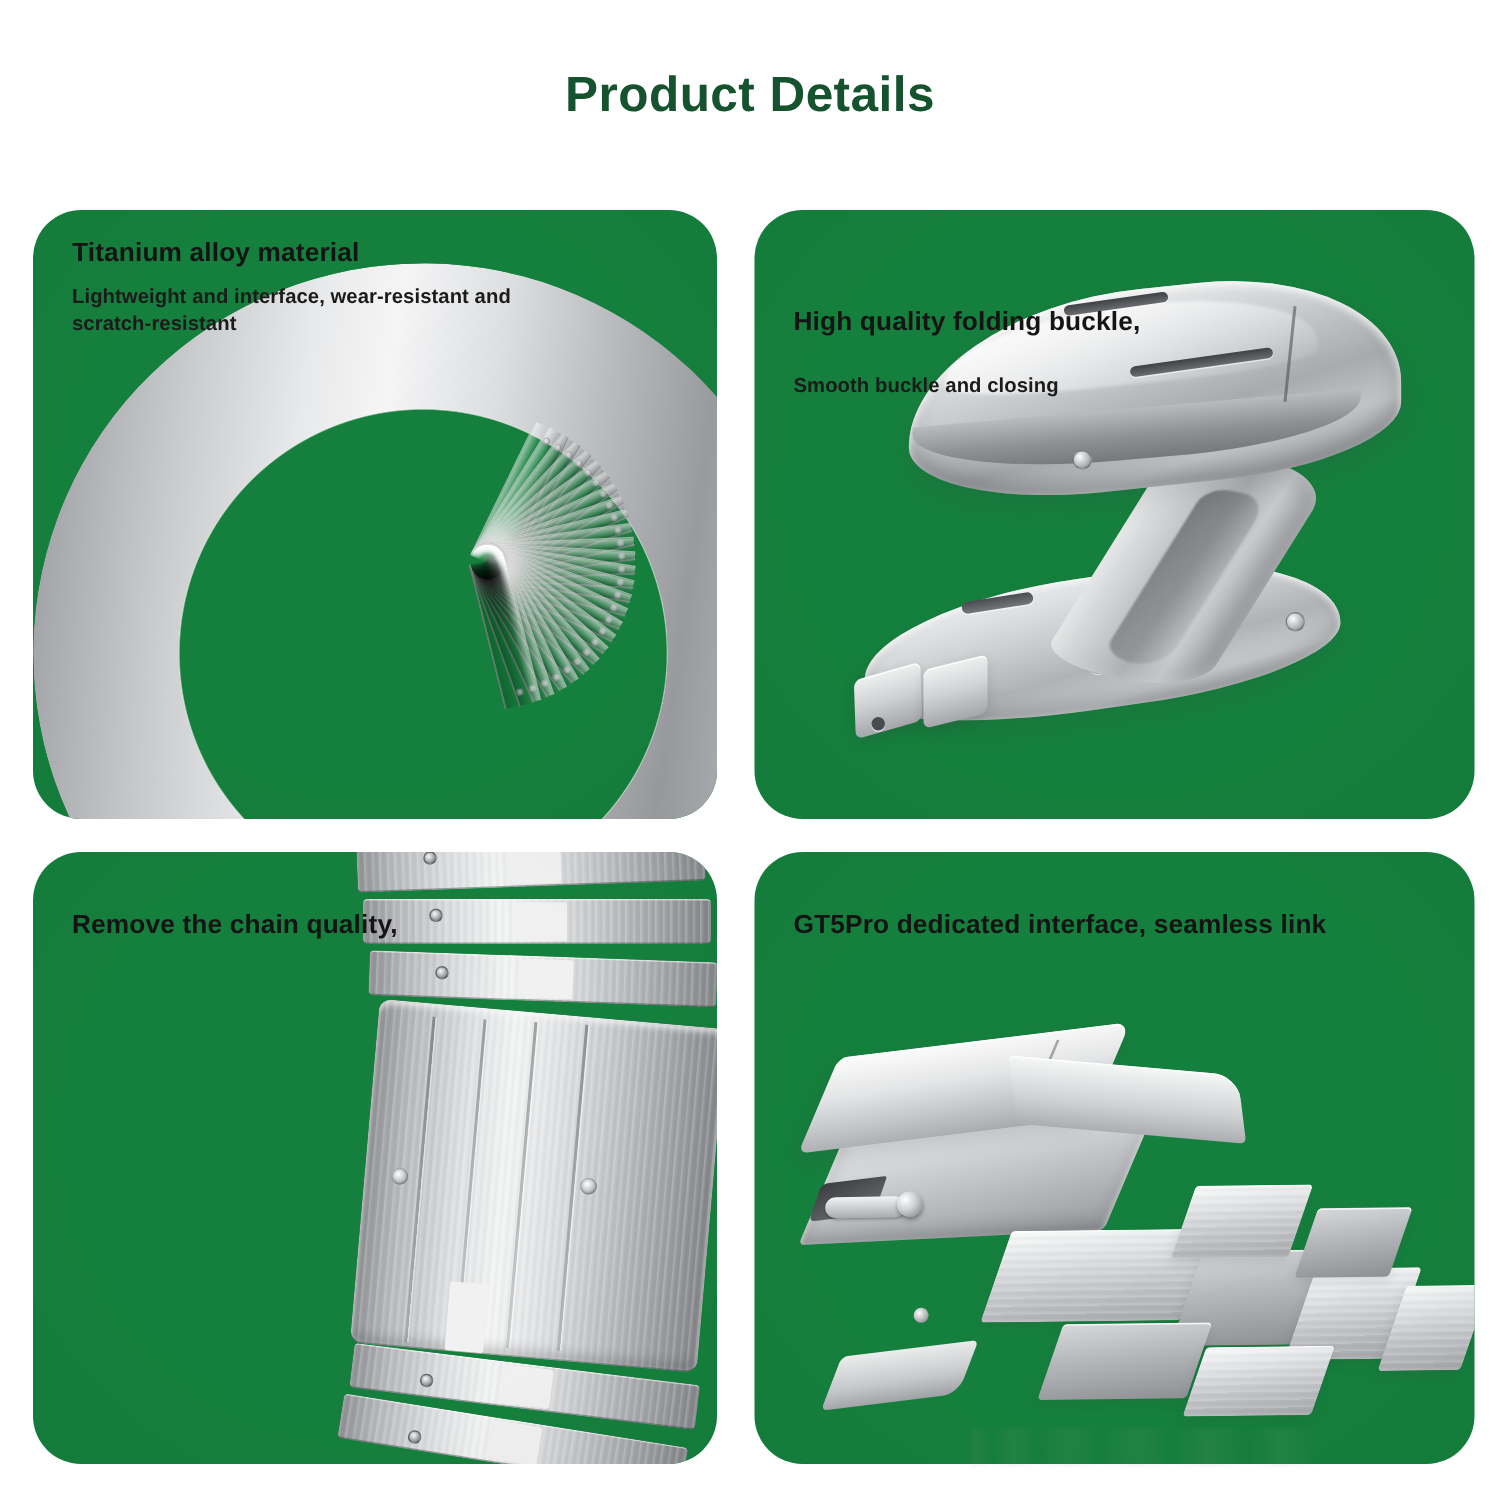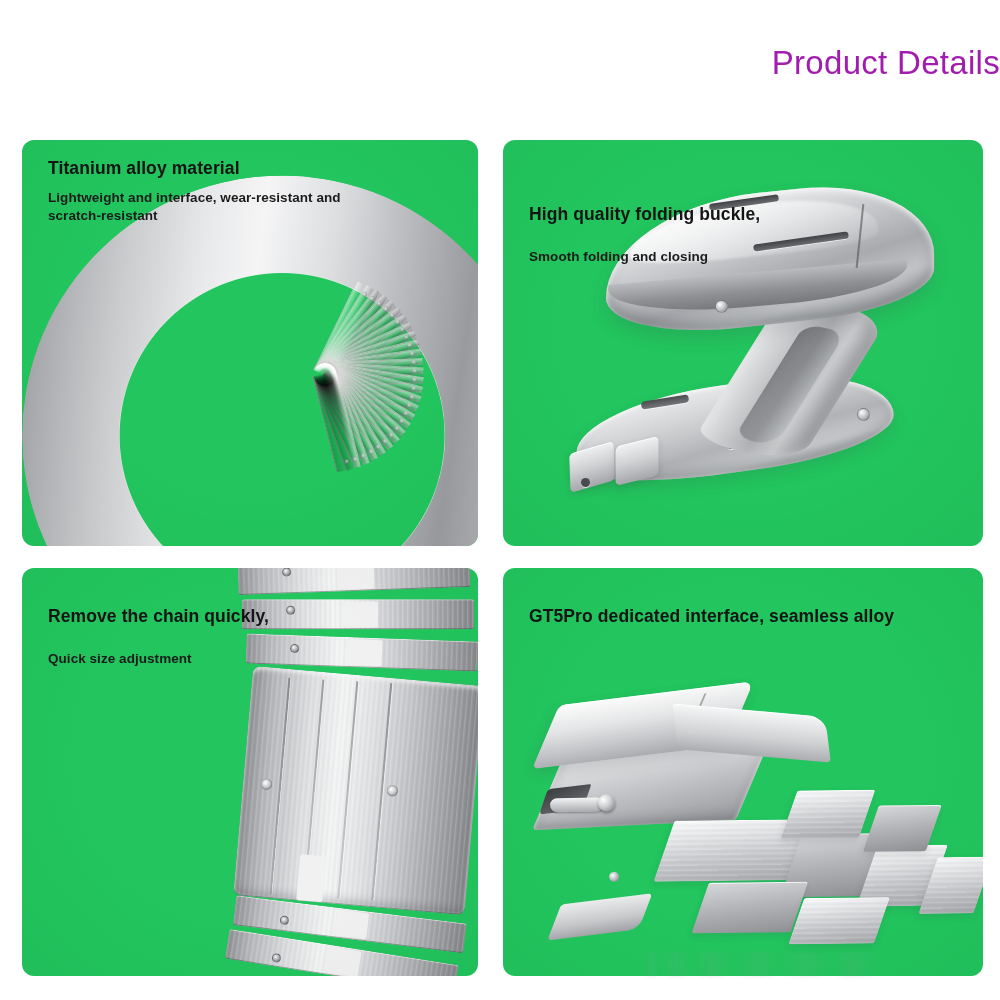--- a/index.html
+++ b/index.html
@@ -18,32 +18,32 @@
     height: 1000px;
     background: #ffffff;
   }
 
   
   .page-title {
     position: absolute;
     top: 44px;
     left: 0;
     width: 1000px;
-    text-align: right;
+    text-align: center;
     font-size: 33px;
-    font-weight: normal;
+    font-weight: bold;
     letter-spacing: 0.3px;
-    color: #a21caf;
+    color: #14532d;
   }
 
   
   .panel {
     position: absolute;
-    background: #22c55e;
-    border-radius: 12px;
+    background: #15803d;
+    border-radius: 32px;
     overflow: hidden;
   }
   .panel.p1 { left: 22px;  top: 140px; width: 456px; height: 406px; }
   .panel.p2 { left: 503px; top: 140px; width: 480px; height: 406px; }
   .panel.p3 { left: 22px;  top: 568px; width: 456px; height: 408px; }
   .panel.p4 { left: 503px; top: 568px; width: 480px; height: 408px; }
 
   .panel-text {
     position: absolute;
     z-index: 6;
@@ -576,21 +576,21 @@
         <div class="bk-top-edge"></div>
         <div class="bk-top-shine"></div>
         <div class="bk-slot-a"></div>
         <div class="bk-slot-b"></div>
         <div class="bk-top-seam"></div>
         <div class="bk-pivot one"></div>
       </div>
     </div>
     <div class="panel-text">
       <div class="headline">High quality folding buckle,</div>
-      <div class="subline">Smooth folding and closing</div>
+      <div class="subline">Smooth buckle and closing</div>
     </div>
   </div>
 
   <div class="panel p3">
     <div class="art">
       <div class="band3" id="band3-host">
           <div class="seg3 thin" style="top: 4px; left: 10px; transform: rotate(-5deg);"></div>
           <div class="notch3" style="left: 112px; top: 6px; width: 34px; height: 26px; transform: rotate(-5deg);"></div>
           <div class="pinhole3" style="left: 54px; top: 14px; transform: rotate(-5deg);"></div>
           <div class="seg3 thin" style="top: 42px; left: 16px; transform: rotate(-3deg);"></div>
@@ -609,22 +609,21 @@
           <div class="notch3" style="left: 86px; top: 300px; width: 26px; height: 46px; transform: rotate(2deg);"></div>
           <div class="seg3 thin" style="top: 352px; left: 24px; transform: rotate(4deg);"></div>
           <div class="notch3" style="left: 126px; top: 354px; width: 32px; height: 26px; transform: rotate(4deg);"></div>
           <div class="pinhole3" style="left: 70px; top: 362px; transform: rotate(4deg);"></div>
           <div class="seg3 thin" style="top: 390px; left: 18px; transform: rotate(6deg);"></div>
           <div class="notch3" style="left: 120px; top: 392px; width: 32px; height: 26px; transform: rotate(6deg);"></div>
           <div class="pinhole3" style="left: 64px; top: 400px; transform: rotate(6deg);"></div>
         </div>
     </div>
     <div class="panel-text">
-      <div class="headline">Remove the chain quickly,</div>
-      <div class="subline">Quick size adjustment</div>
+      <div class="headline">Remove the chain quality,</div>
     </div>
   </div>
 
   <div class="panel p4">
     <div class="art">
       <div class="conn" id="conn-host">
         <div class="conn-head-face"></div>
         <div class="conn-head"></div>
         <div class="conn-seam"></div>
         <div class="conn-lip"></div>
@@ -637,20 +636,20 @@
           <div class="link4 dark" style="left: 246px; top: 176px; width: 86px; height: 60px; transform: skewX(-26deg) skewY(6deg);"></div>
           <div class="link4" style="left: 250px; top: 132px; width: 82px; height: 46px; transform: skewX(-26deg) skewY(6deg);"></div>
           <div class="link4" style="left: 320px; top: 196px; width: 74px; height: 58px; transform: skewX(-26deg) skewY(6deg);"></div>
           <div class="link4 dark" style="left: 330px; top: 156px; width: 66px; height: 44px; transform: skewX(-26deg) skewY(6deg);"></div>
           <div class="link4" style="left: 380px; top: 214px; width: 58px; height: 54px; transform: skewX(-26deg) skewY(6deg);"></div>
           <div class="link4 dark" style="left: 150px; top: 214px; width: 104px; height: 48px; transform: skewX(-26deg) skewY(6deg);"></div>
           <div class="link4" style="left: 244px; top: 240px; width: 90px; height: 44px; transform: skewX(-26deg) skewY(6deg);"></div>
         </div>
     </div>
     <div class="panel-text">
-      <div class="headline">GT5Pro dedicated interface, seamless alloy</div>
+      <div class="headline">GT5Pro dedicated interface, seamless link</div>
       <div class="subline"></div>
     </div>
   </div>
 
   <div class="watermark"></div>
 
 </div>
 
 </body></html>

